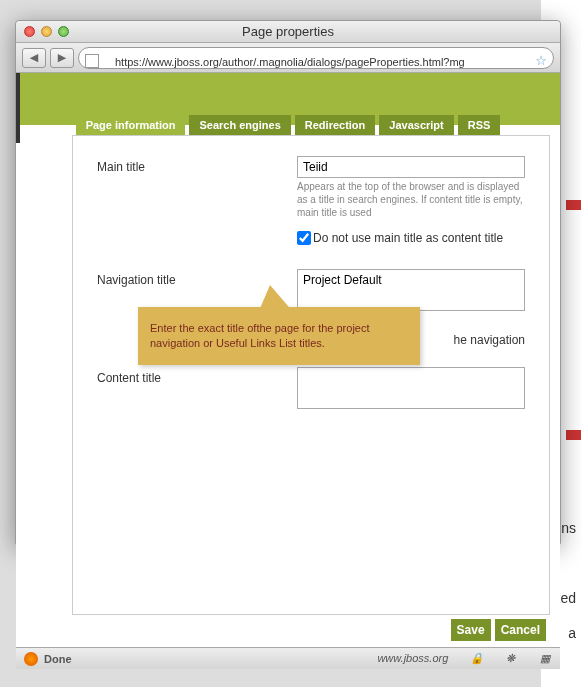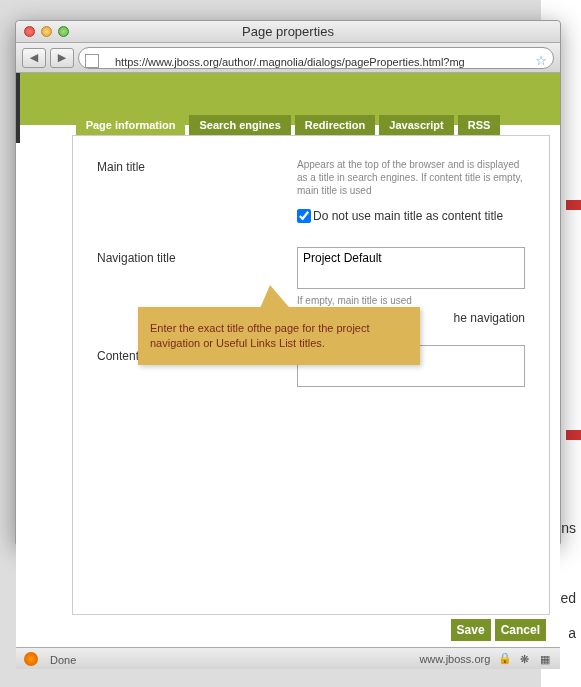--- a/index.html
+++ b/index.html
@@ -307,27 +307,29 @@
       border-top: 1px solid #aaa;
       display: flex;
       align-items: center;
       padding: 0 8px;
       font-size: 11px;
       color: #555;
       justify-content: space-between;
     }
     .status-left {
       display: flex;
-      align-items: flex-end;
-      gap: 12px;
+      align-items: center;
+      gap: 6px;
+      font-weight: bold;
     }
     .status-right {
       display: flex;
-      align-items: flex-end;
-      gap: 8px;
+      align-items: flex-start;
+      gap: 22px;
+      font-style: italic;
     }
     .fox-icon {
       width: 14px;
       height: 14px;
       background: radial-gradient(#f90, #d50);
       border-radius: 50%;
     }
     .lock-icon {
       font-size: 11px;
     }
@@ -383,20 +385,21 @@
       <div class="tab">Redirection</div>
       <div class="tab">Javascript</div>
       <div class="tab">RSS</div>
     </div>
 
     <div class="form-panel">
 
       <div class="form-row">
         <div class="form-label">Main title</div>
         <div class="form-field">
+          <input type="text" class="text-input" value="Teiid" style="">
           <div class="help-text">Appears at the top of the browser and is displayed as a title in search engines. If content title is empty, main title is used</div>
           <div class="checkbox-row">
             <input type="checkbox" checked="" style="">
             <label>Do not use main title as content title</label>
           </div>
         </div>
       </div>
 
       <div class="form-row">
         <div class="form-label">Navigation title</div>

